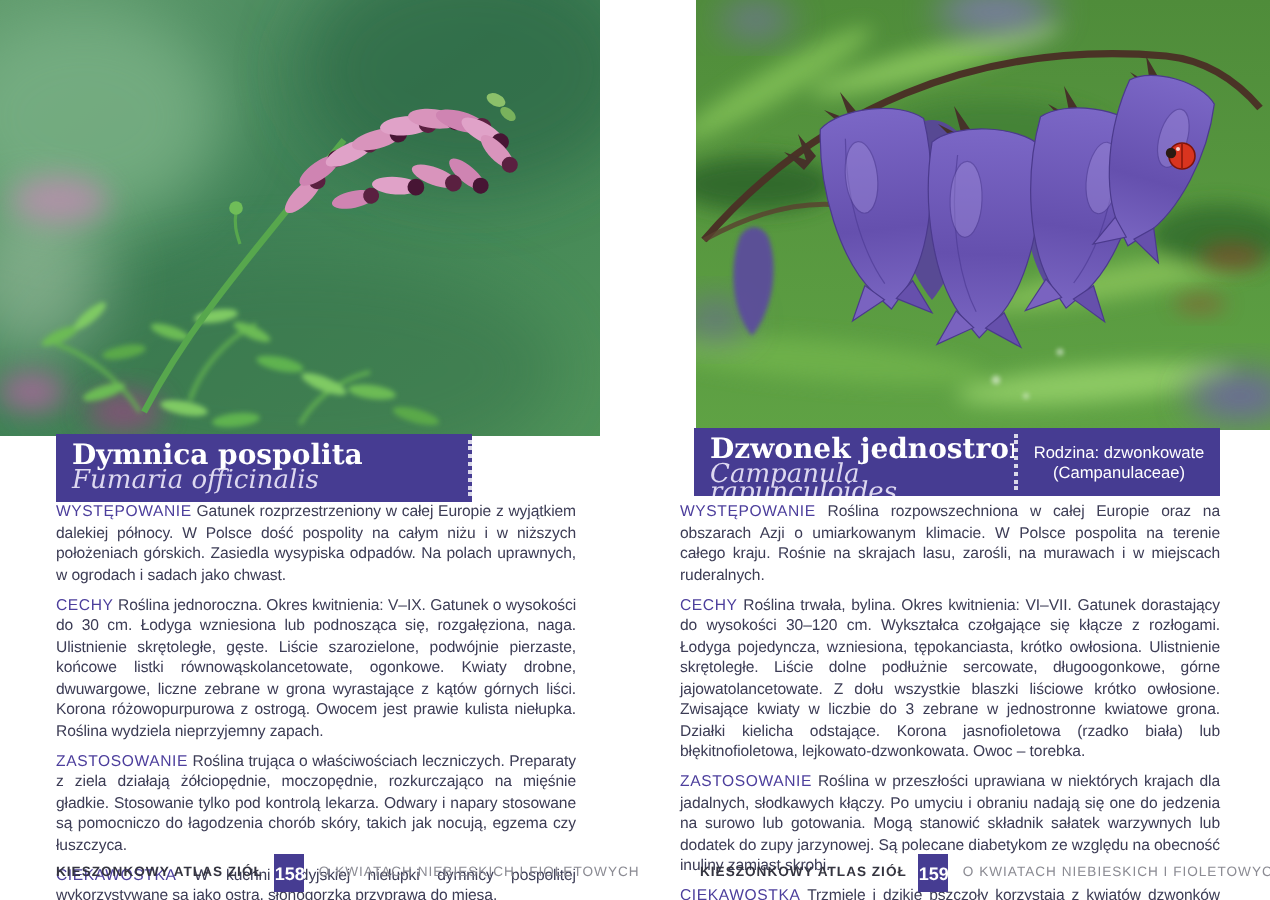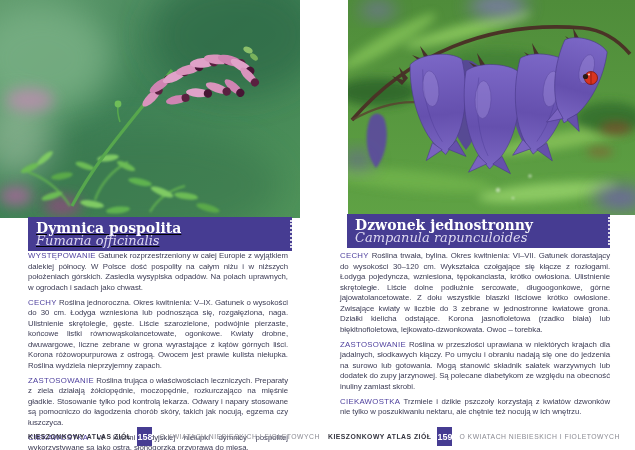--- a/index.html
+++ b/index.html
@@ -8,41 +8,41 @@
   .page{position:absolute;top:0;height:450px;background:#fff;}
   .page.left{left:0;width:318px;}
   .page.right{left:318px;width:317px;}
 
   .photo{position:absolute;top:0;overflow:hidden;}
   .page.left  .photo{left:0;width:300px;height:218px;}
   .page.right .photo{left:30px;width:287px;height:215px;}
   .photo svg{display:block;width:100%;height:100%;}
 
   .titlebar{position:absolute;height:34px;background:#463c92;display:flex;align-items:stretch;z-index:3;}
-  .page.left  .titlebar{left:28px;top:217px;width:264px;text-decoration:underline;}
+  .page.left  .titlebar{left:28px;top:217px;width:208px;}
   .page.right .titlebar{left:29px;top:214px;width:263px;}
   .tb-main{flex:1;padding:3px 6px 2px 8px;overflow:hidden;}
   .tb-title{margin:0;font-family:"DejaVu Serif",serif;font-weight:bold;font-size:14px;
             line-height:16px;color:#ffffff;white-space:nowrap;}
   .tb-latin{display:block;font-family:"DejaVu Serif",serif;font-style:italic;font-size:13px;
             color:#ddd8f0;line-height:9px;}
   .tb-sep{width:0;border-left:2px dotted rgba(255,255,255,.8);margin:3px 0;}
   .tb-family{width:97px;display:flex;flex-direction:column;justify-content:center;align-items:center;
              color:#ffffff;font-size:8.3px;line-height:10.5px;text-align:center;padding:0 2px;}
 
   .body{position:absolute;top:251px;text-align:justify;color:#3c3c55;
         font-size:7.8px;line-height:10.5px;letter-spacing:-0.05px;z-index:2;}
   .page.left  .body{left:28px;width:260px;}
   .page.right .body{left:22px;width:270px;}
   .body p{margin:0 0 4.5px 0;}
   .sec-label{font-weight:normal;color:#4c3e9c;letter-spacing:.3px;}
 
   .footer{position:absolute;height:19px;display:flex;align-items:center;justify-content:flex-start;z-index:4;}
   .page.left  .footer{left:28px;top:427px;width:260px;}
-  .page.right .footer{left:10px;top:427px;width:270px;}
+  .page.right .footer{left:32px;top:427px;width:270px;}
   .f-series{font-size:6.8px;font-weight:bold;letter-spacing:.5px;color:#34343f;white-space:nowrap;}
   .f-pageno{width:21px;height:19px;background:#463c92;color:#fff;font-size:9px;font-weight:bold;
             display:flex;align-items:center;justify-content:center;margin:0 7px 0 6px;}
   .f-chapter{font-size:6.8px;letter-spacing:.5px;color:#8b8b93;white-space:nowrap;}
 </style>
 </head>
 <body>
 
 <div class="spread">
 
@@ -277,23 +277,28 @@
         </g>
       </svg>
     </div>
 
     <div class="titlebar">
       <div class="tb-main">
         <h1 class="tb-title">Dzwonek jednostronny</h1>
         <span class="tb-latin">Campanula rapunculoides</span>
       </div>
       <div class="tb-sep"></div>
+      <div class="tb-family">
+        <span>Rodzina: dzwonkowate</span>
+        <span>(Campanulaceae)</span>
+      </div>
     </div>
 
     <div class="body">
+      <p class="para"><span class="sec-label">WYSTĘPOWANIE</span> <span>Roślina rozpowszechniona w całej Europie oraz na obszarach Azji o umiarkowanym klimacie. W Polsce pospolita na terenie całego kraju. Rośnie na skrajach lasu, zarośli, na murawach i w miejscach ruderalnych.</span></p>
       <p class="para"><span class="sec-label">CECHY</span> <span>Roślina trwała, bylina. Okres kwitnienia: VI–VII. Gatunek dorastający do wysokości 30–120 cm. Wykształca czołgające się kłącze z rozłogami. Łodyga pojedyncza, wzniesiona, tępokanciasta, krótko owłosiona. Ulistnienie skrętoległe. Liście dolne podłużnie sercowate, długoogonkowe, górne jajowatolancetowate. Z dołu wszystkie blaszki liściowe krótko owłosione. Zwisające kwiaty w liczbie do 3 zebrane w jednostronne kwiatowe grona. Działki kielicha odstające. Korona jasnofioletowa (rzadko biała) lub błękitnofioletowa, lejkowato-dzwonkowata. Owoc – torebka.</span></p>
       <p class="para"><span class="sec-label">ZASTOSOWANIE</span> <span>Roślina w przeszłości uprawiana w niektórych krajach dla jadalnych, słodkawych kłączy. Po umyciu i obraniu nadają się one do jedzenia na surowo lub gotowania. Mogą stanowić składnik sałatek warzywnych lub dodatek do zupy jarzynowej. Są polecane diabetykom ze względu na obecność inuliny zamiast skrobi.</span></p>
       <p class="para"><span class="sec-label">CIEKAWOSTKA</span> <span>Trzmiele i dzikie pszczoły korzystają z kwiatów dzwonków nie tylko w poszukiwaniu nektaru, ale chętnie też nocują w ich wnętrzu.</span></p>
     </div>
 
     <div class="footer">
       <span class="f-series">KIESZONKOWY ATLAS ZIÓŁ</span>
       <span class="f-pageno">159</span>
       <span class="f-chapter">O KWIATACH NIEBIESKICH I FIOLETOWYCH</span>
     </div>

